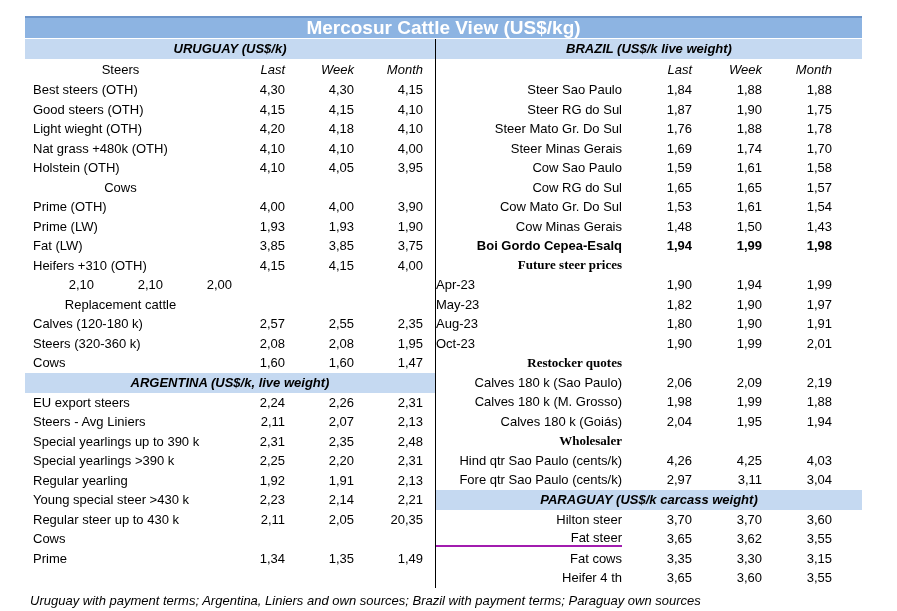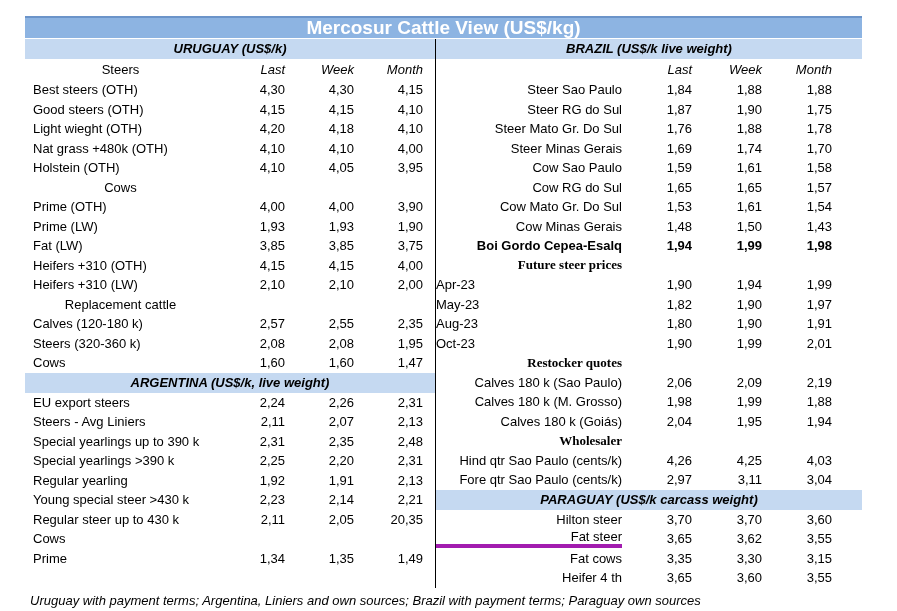--- a/index.html
+++ b/index.html
@@ -30,21 +30,21 @@
   .lbl{flex:1;padding-left:8px;white-space:nowrap;overflow:hidden;}
   .right .lbl{padding-left:4px;text-align:right;}
   .num{width:69px;text-align:right;white-space:nowrap;}
   .right .num{width:70px;}
   .colhead .num{font-style:italic;}
   .colhead .lbl{text-align:center;padding-left:0;}
   .row.c .lbl{text-align:center;padding-left:0;}
   .row.m .lbl{text-align:left;padding-left:0;}
   .row.b{font-weight:bold;}
   .row.bl .lbl{font-weight:bold;font-family:Liberation Serif, serif;}
-  .row.ul .lbl{border-bottom:4px solid #a21caf;}
+  .row.ul .lbl{border-bottom:2px solid #a21caf;}
   .footer{
     margin:5px 0 0 5px;font-style:italic;font-size:13px;white-space:nowrap;
   }
 </style>
 </head>
 <body>
 
 <div class="table-wrap">
 
   <div class="titlebar">Mercosur Cattle View (US$/kg)</div>
@@ -114,21 +114,20 @@
             <span class="num">3,85</span>
             <span class="num">3,75</span>
           </div>
           <div class="row">
             <span class="lbl">Heifers +310 (OTH)</span>
             <span class="num">4,15</span>
             <span class="num">4,15</span>
             <span class="num">4,00</span>
           </div>
           <div class="row">
-            <span class="lbl">Heifers +310 (LW)</span>
             <span class="num">2,10</span>
             <span class="num">2,10</span>
             <span class="num">2,00</span>
           </div>
           <div class="row c">
             <span class="lbl">Replacement cattle</span>
             <span class="num"></span>
             <span class="num"></span>
             <span class="num"></span>
           </div>

